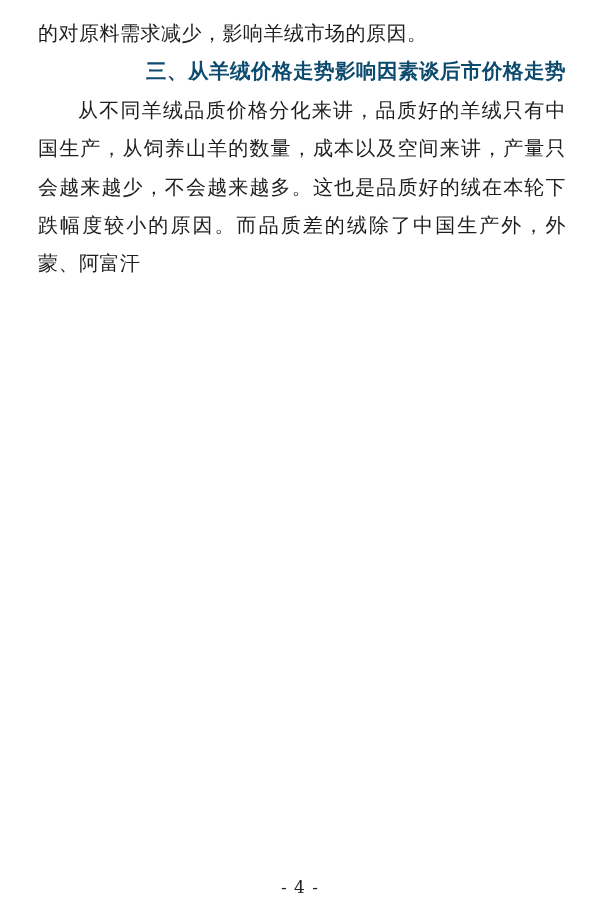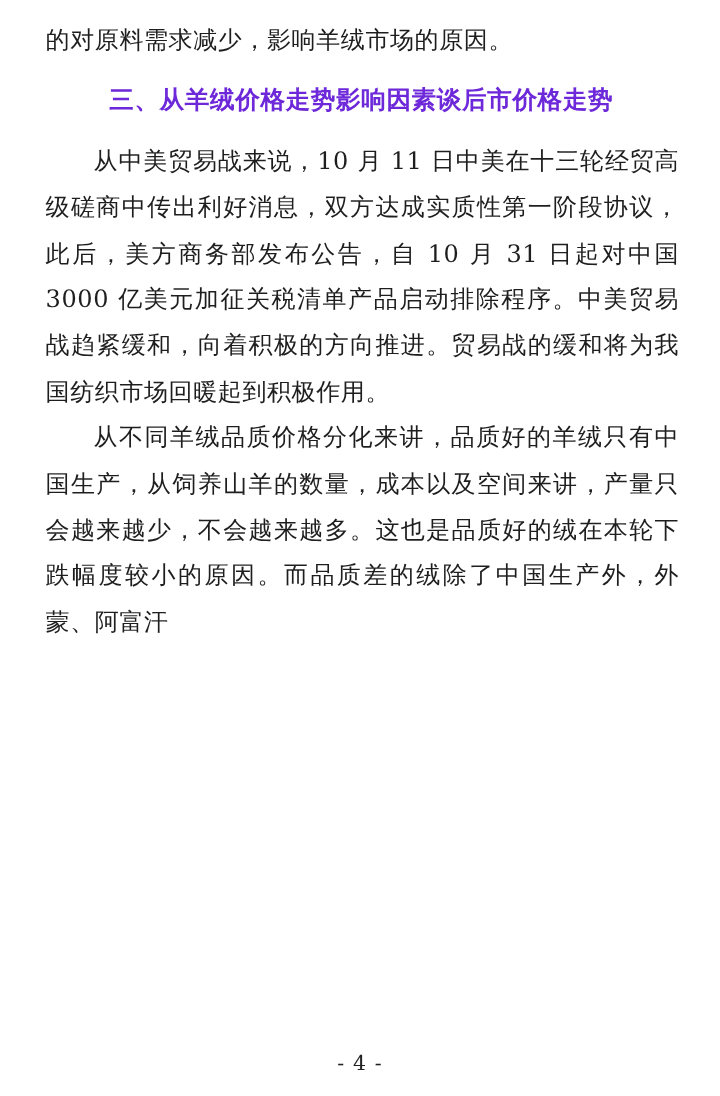--- a/index.html
+++ b/index.html
@@ -24,28 +24,28 @@
     line-height: 38.4px;
     text-align: justify;
     text-indent: 2em;
     letter-spacing: 0.5px;
     color: #1e1e1e;
   }
   .body-text.no-indent {
     text-indent: 0;
   }
   .section-heading {
-    margin: 12px;
+    margin: 0;
     font-size: 20.5px;
     line-height: 38.4px;
     font-weight: bold;
-    text-align: left;
+    text-align: right;
     text-indent: 2em;
     letter-spacing: 0.5px;
-    color: #6d28d9;
+    color: #0c4a6e;
   }
   .page-footer {
     position: absolute;
     left: 0;
     right: 0;
     bottom: 16px;
     text-align: center;
     font-size: 17px;
     letter-spacing: 1px;
     color: #222222;
@@ -54,21 +54,20 @@
 </head>
 <body>
 
 <div class="doc-page">
 
   <p class="body-text no-indent">的对原料需求减少，影响羊绒市场的原因。</p>
 
 
   <h3 class="section-heading">三、从羊绒价格走势影响因素谈后市价格走势</h3>
 
-  <p class="body-text">从中美贸易战来说，10 月 11 日中美在十三轮经贸高级磋商中传出利好消息，双方达成实质性第一阶段协议，此后，美方商务部发布公告，自 10 月 31 日起对中国 3000 亿美元加征关税清单产品启动排除程序。中美贸易战趋紧缓和，向着积极的方向推进。贸易战的缓和将为我国纺织市场回暖起到积极作用。</p>
 
 
 
   <p class="body-text">从不同羊绒品质价格分化来讲，品质好的羊绒只有中国生产，从饲养山羊的数量，成本以及空间来讲，产量只会越来越少，不会越来越多。这也是品质好的绒在本轮下跌幅度较小的原因。而品质差的绒除了中国生产外，外蒙、阿富汗</p>
 
   <div class="page-footer">- 4 -</div>
 
 </div>
 
 </body></html>

